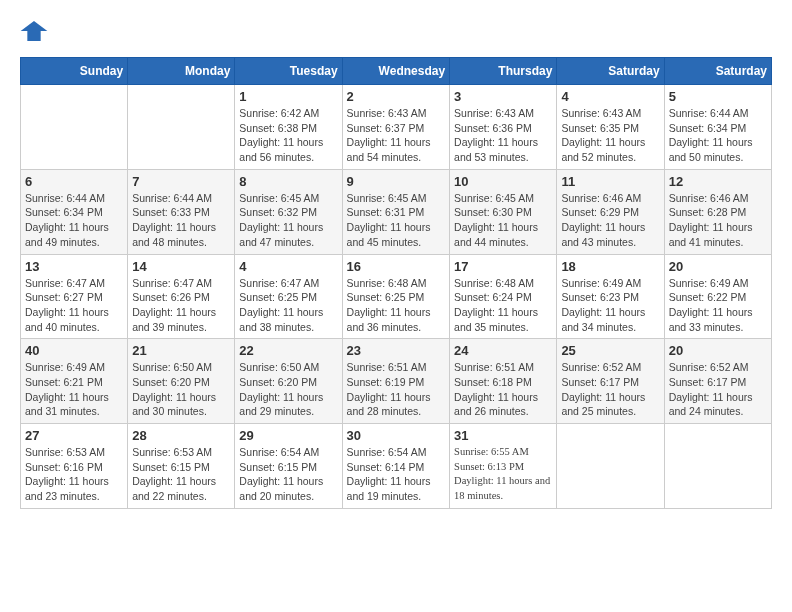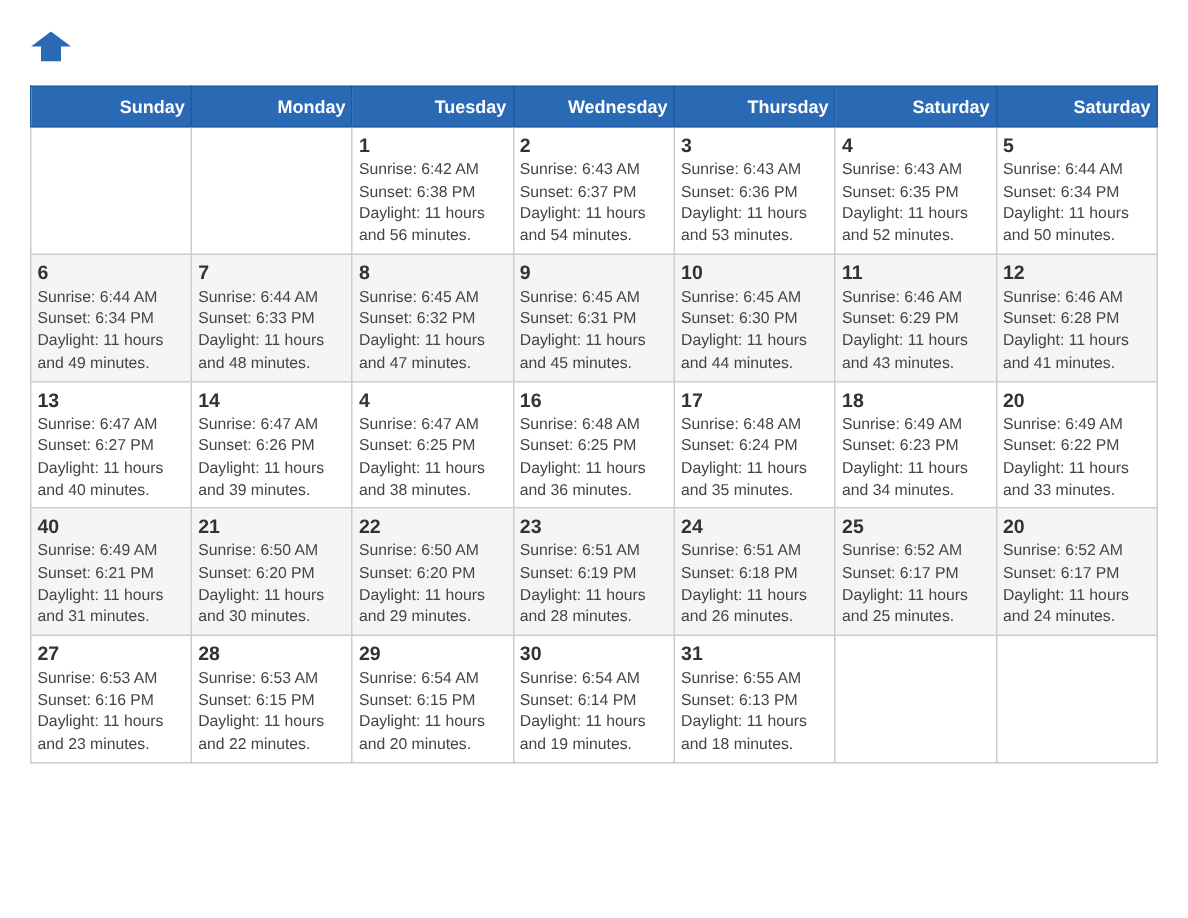--- a/index.html
+++ b/index.html
@@ -307,21 +307,21 @@
 Daylight: 11 hours and 20 minutes.</div>
         </td>
         <td>
           <span class="day-num">30</span>
           <div class="day-info" style="white-space: pre-line;">Sunrise: 6:54 AM
 Sunset: 6:14 PM
 Daylight: 11 hours and 19 minutes.</div>
         </td>
         <td>
           <span class="day-num">31</span>
-          <div class="day-info" style="white-space: pre-line;">Sunrise: 6:55 AM
+          <div class="day-info" style="white-space: pre-line; font-family: Liberation Serif, serif;">Sunrise: 6:55 AM
 Sunset: 6:13 PM
 Daylight: 11 hours and 18 minutes.</div>
         </td>
         <td class="empty"></td>
         <td class="empty"></td>
       </tr>
     </tbody>
 </table>
 
 </body></html>

